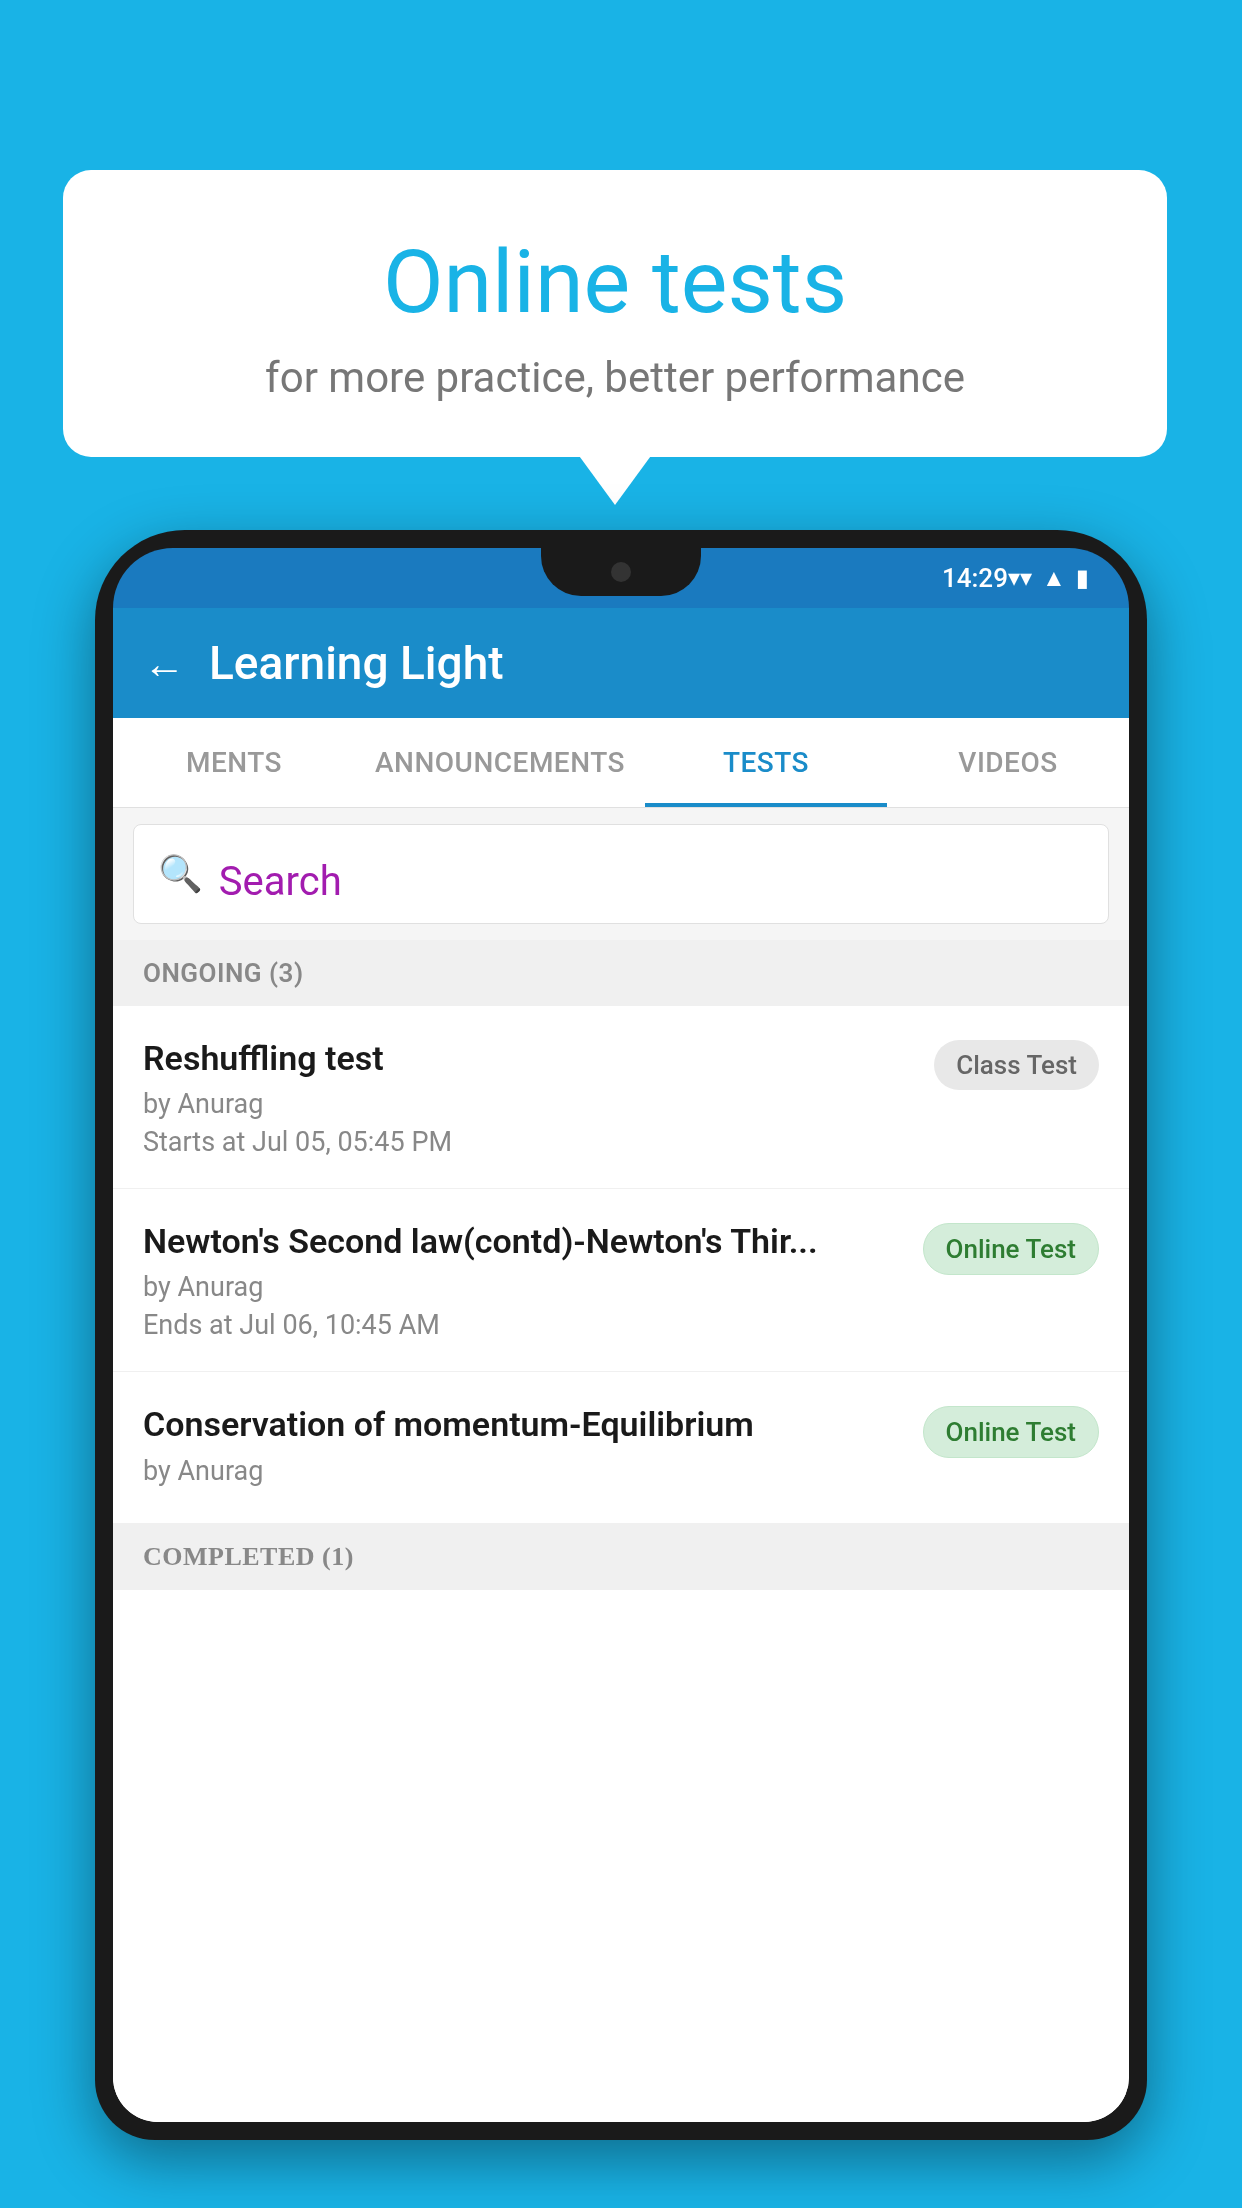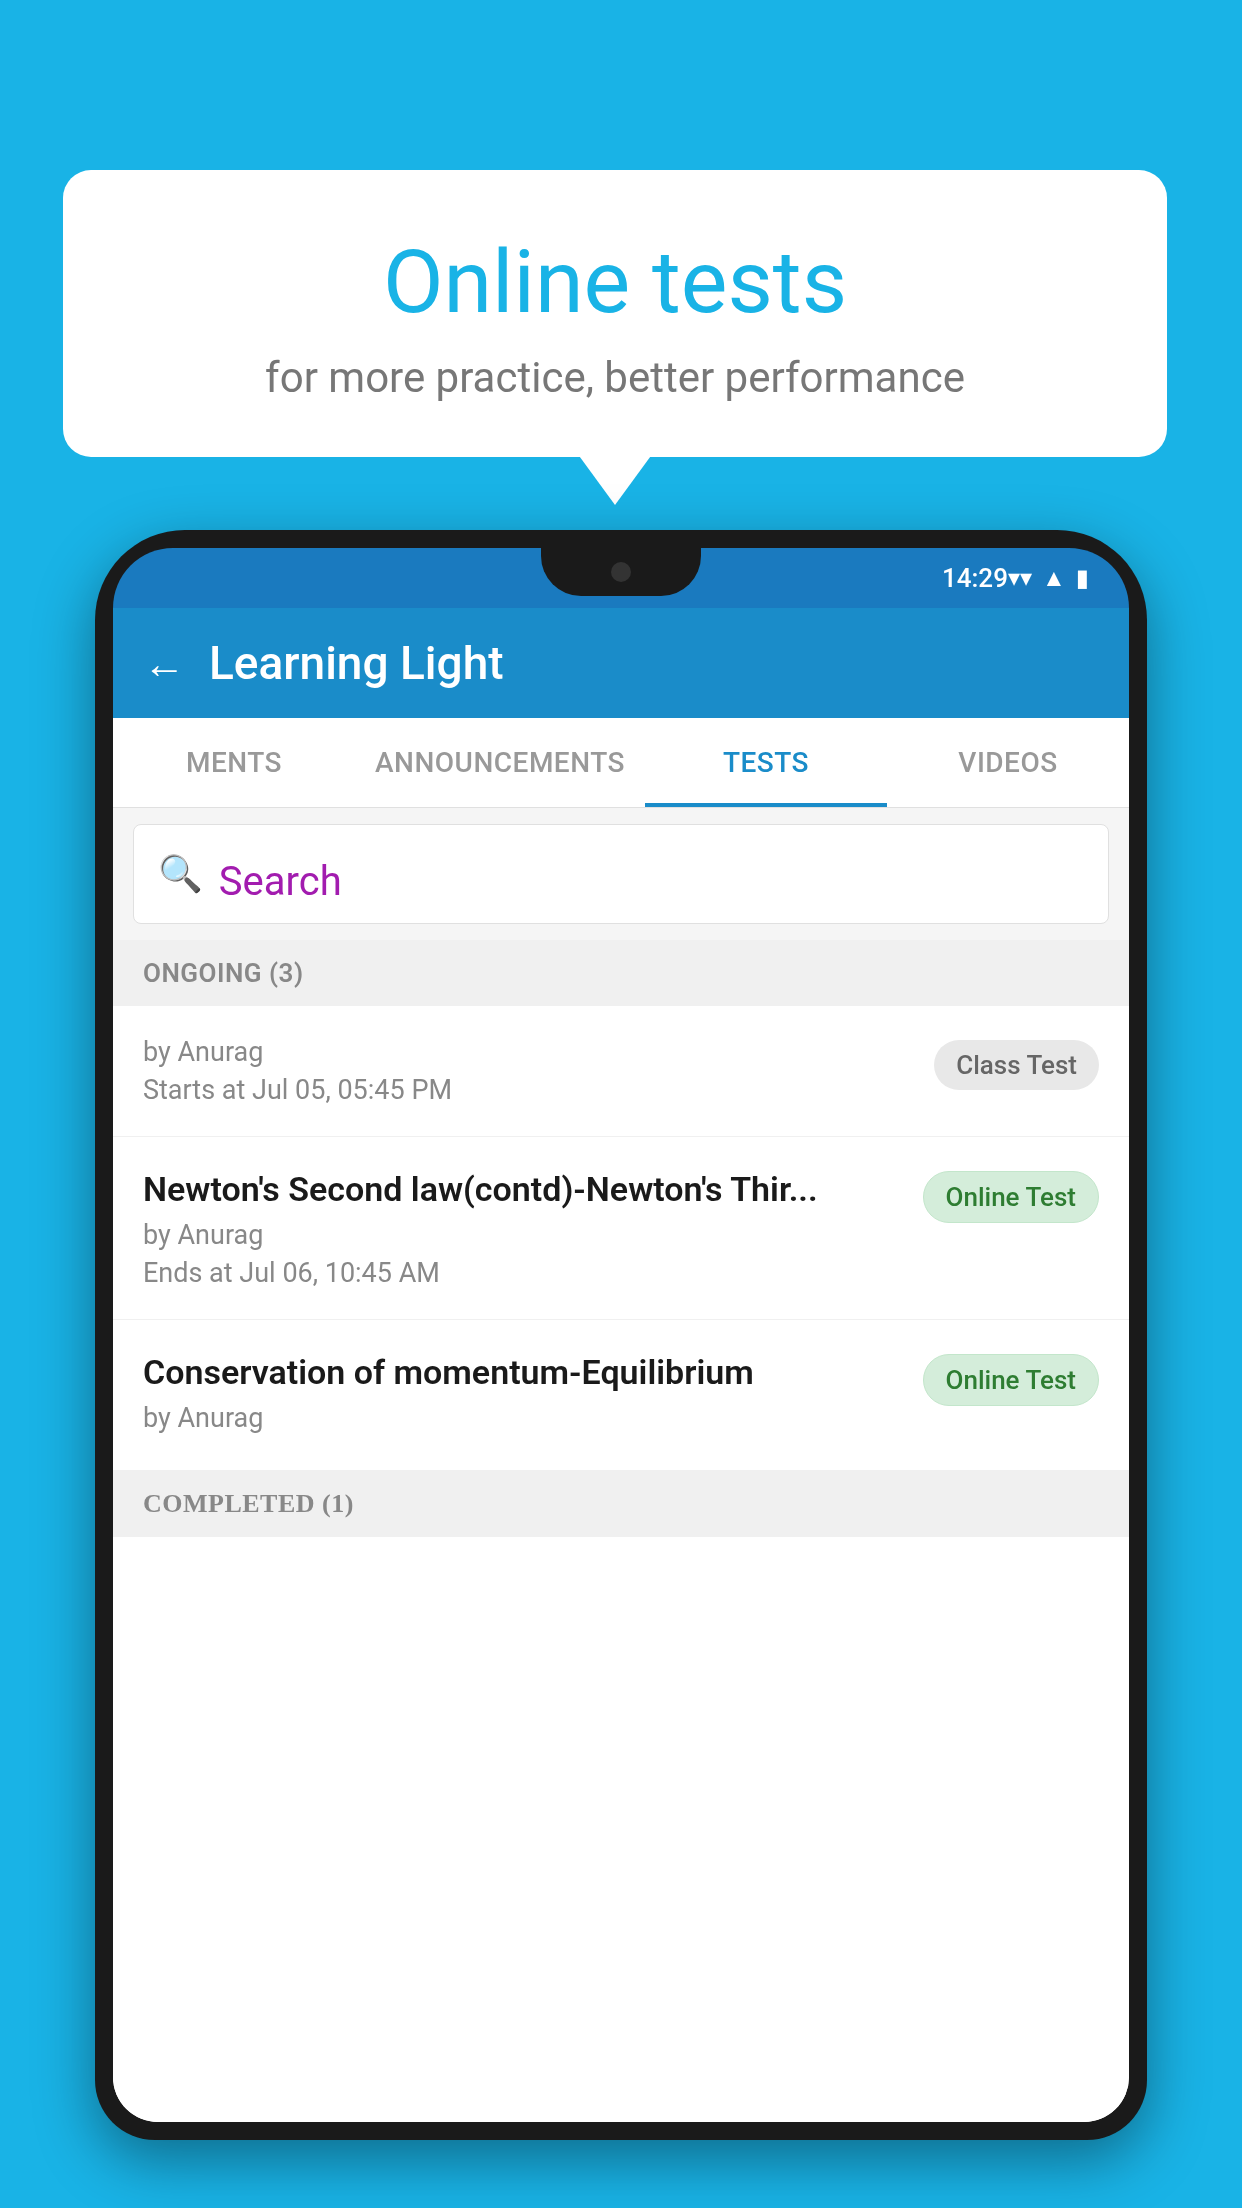--- a/index.html
+++ b/index.html
@@ -316,20 +316,21 @@
           <span class="search-placeholder">Search</span>
         </div>
       </div>
 
       <div class="section-header">ONGOING (3)</div>
 
       <div class="test-list">
 
         <div class="test-item">
           <div class="test-info">
+            <div class="test-name">Reshuffling test</div>
             <div class="test-author">by Anurag</div>
             <div class="test-date">Starts at  Jul 05, 05:45 PM</div>
           </div>
           <div class="test-badge badge-class">Class Test</div>
         </div>
 
         <div class="test-item">
           <div class="test-info">
             <div class="test-name">Newton's Second law(contd)-Newton's Thir...</div>
             <div class="test-author">by Anurag</div>

